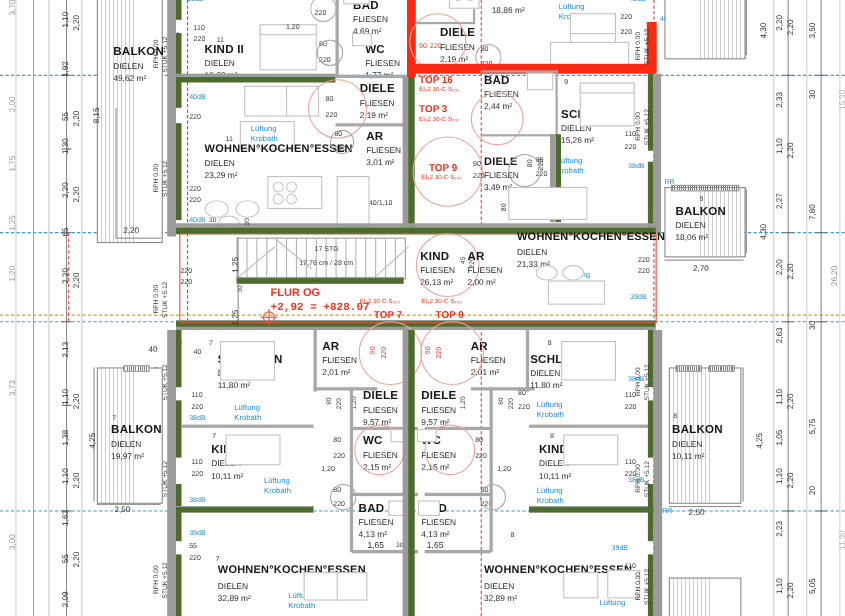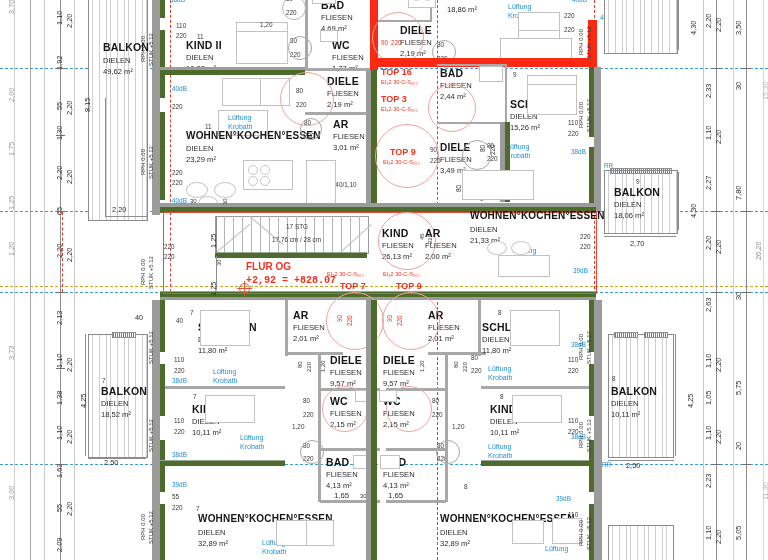--- a/index.html
+++ b/index.html
@@ -382,21 +382,21 @@
   <div class="t rot90 num2" style="left:140px;top:540px;">RPH 0.00</div>
   <div class="t rot90 num2" style="left:148px;top:544px;">STUK +5.12</div>
 
   <div class="balc" style="left:88px;top:334px;width:58px;height:122px;"></div>
   <div class="balc-rail" style="left:112px;top:332px;width:22px;"></div>
   <div class="dline v" style="left:85px;top:334px;height:122px;"></div>
   <div class="t rot90 dimtxt" style="left:80px;top:408px;">4,25</div>
   <div class="t num" style="left:102px;top:378px;">7</div>
   <div class="t rname" style="left:101px;top:386px;">BALKON</div>
   <div class="t rsub" style="left:101px;top:400px;">DIELEN</div>
-  <div class="t rarea" style="left:101px;top:411px;">18,52 m²</div>
+  <div class="t rarea" style="left:101px;top:411px;">19,97 m²</div>
   <div class="dline h" style="left:88px;top:458px;width:58px;"></div>
   <div class="t dimtxt" style="left:104px;top:459px;">2,50</div>
 
   <div class="t num" style="left:190px;top:310px;">7</div>
   <div class="t rot90 num2" style="left:221px;top:324px;">30</div>
   <div class="t rname" style="left:198px;top:322px;">SCHLAFEN</div>
   <div class="t rsub" style="left:198px;top:336px;">DIELEN</div>
   <div class="t rarea" style="left:198px;top:347px;">11,80 m²</div>
   <div class="furn" style="left:200px;top:310px;width:48px;height:34px;"></div>
   <div class="t num" style="left:174px;top:357px;">110</div>

